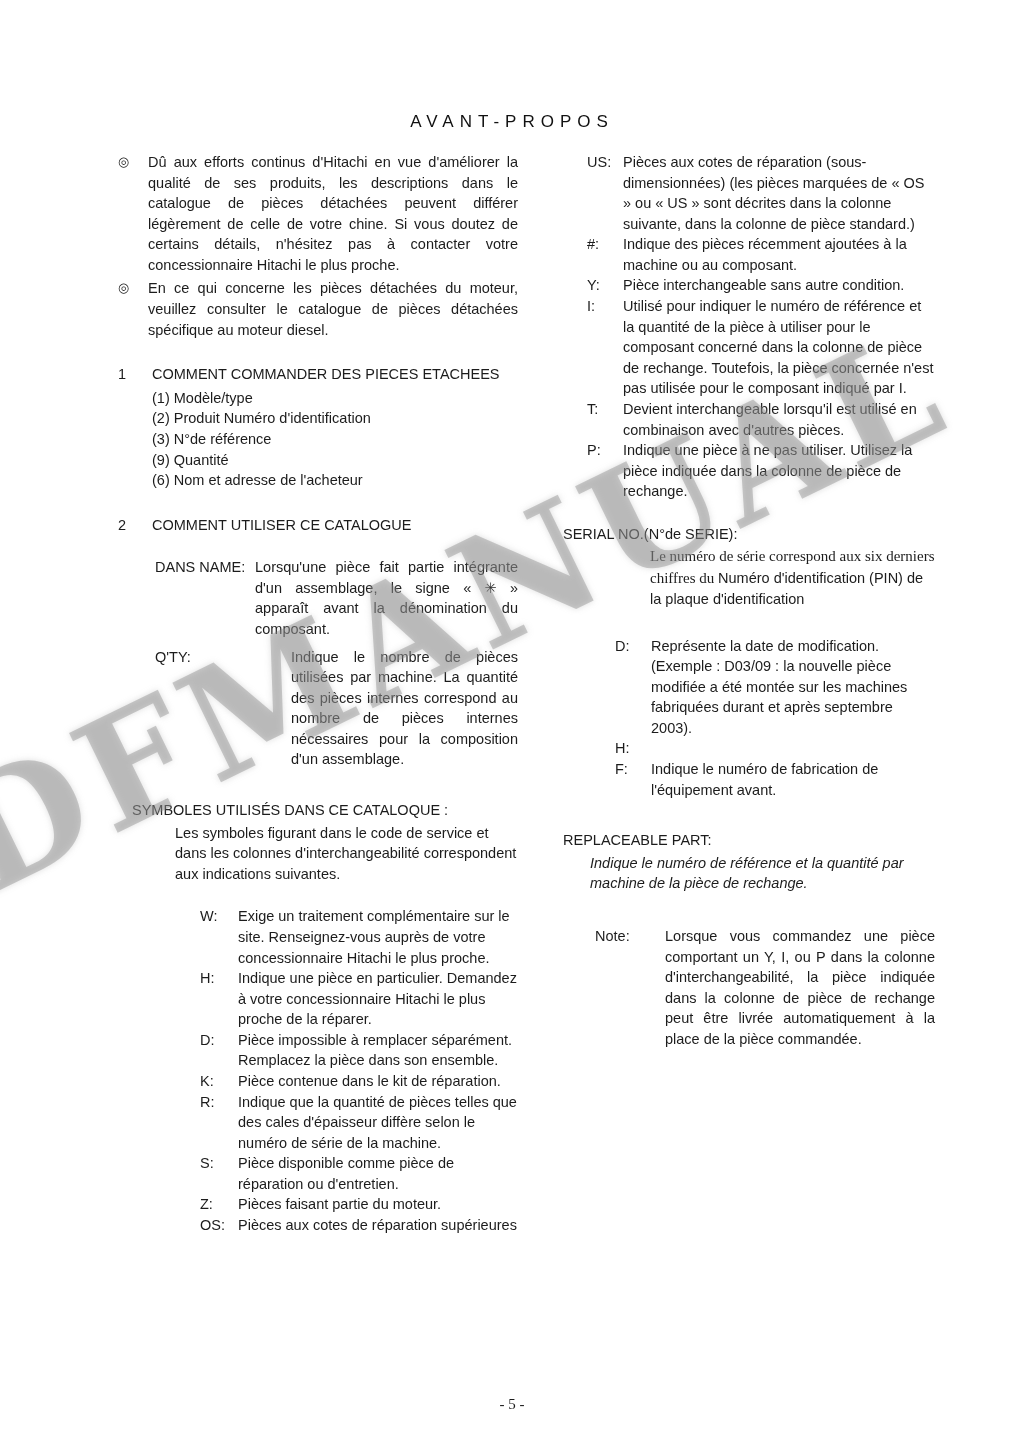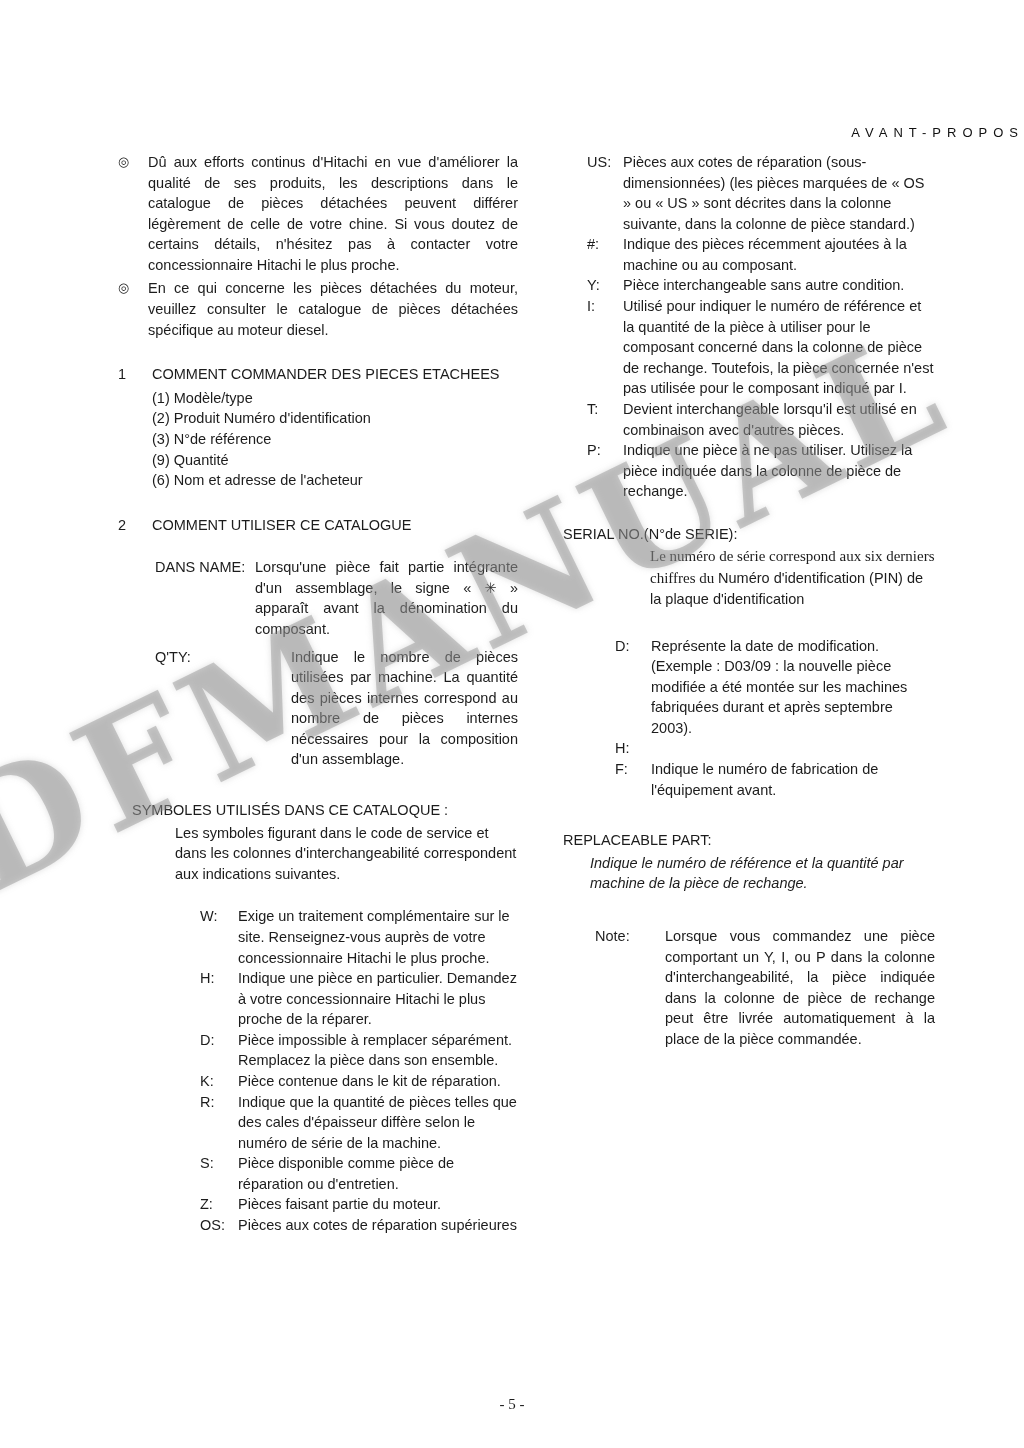--- a/index.html
+++ b/index.html
@@ -3,22 +3,22 @@
 <meta charset="utf-8">
 <style>
   html,body{margin:0;padding:0;}
   body{
     width:1024px;height:1448px;position:relative;overflow:hidden;
     background:#ffffff;color:#1c1c1c;
     font-family:"Liberation Sans", sans-serif;
     font-size:14.5px;line-height:1.42;
   }
   .title{
-    position:absolute;top:124px;left:0;width:100%;
-    text-align:right;font-size:13px;letter-spacing:6px;color:#111;
+    position:absolute;top:110px;left:0;width:100%;
+    text-align:center;font-size:17px;letter-spacing:6px;color:#111;
   }
   .col{position:absolute;z-index:1;}
   .left{left:118px;top:152px;width:400px;}
   .right{left:563px;top:152px;width:372px;}
   .just{text-align:justify;}
   .bullet{display:flex;margin-bottom:3px;}
   .bullet .mk{flex:0 0 30px;font-size:13px;padding-top:1px;}
   .bullet .tx{flex:1;}
   .sec-head{display:flex;margin-top:24px;margin-bottom:3px;}
   .sec-num{flex:0 0 34px;}

